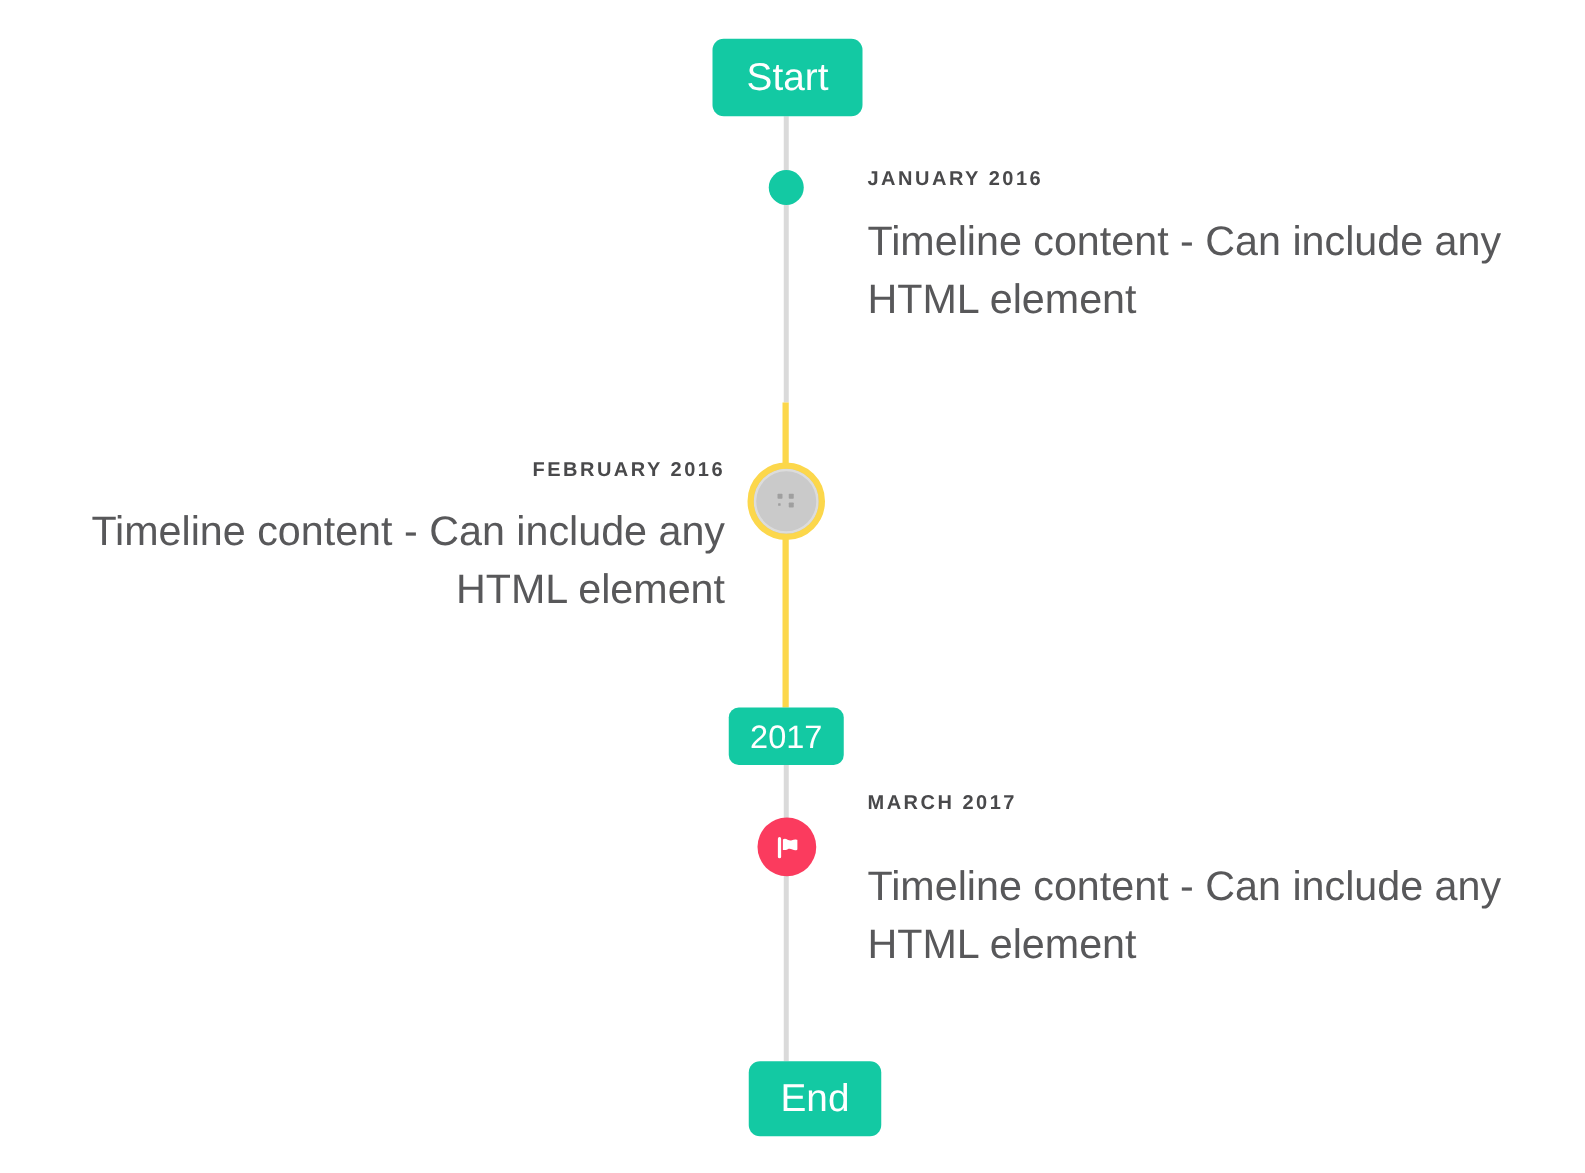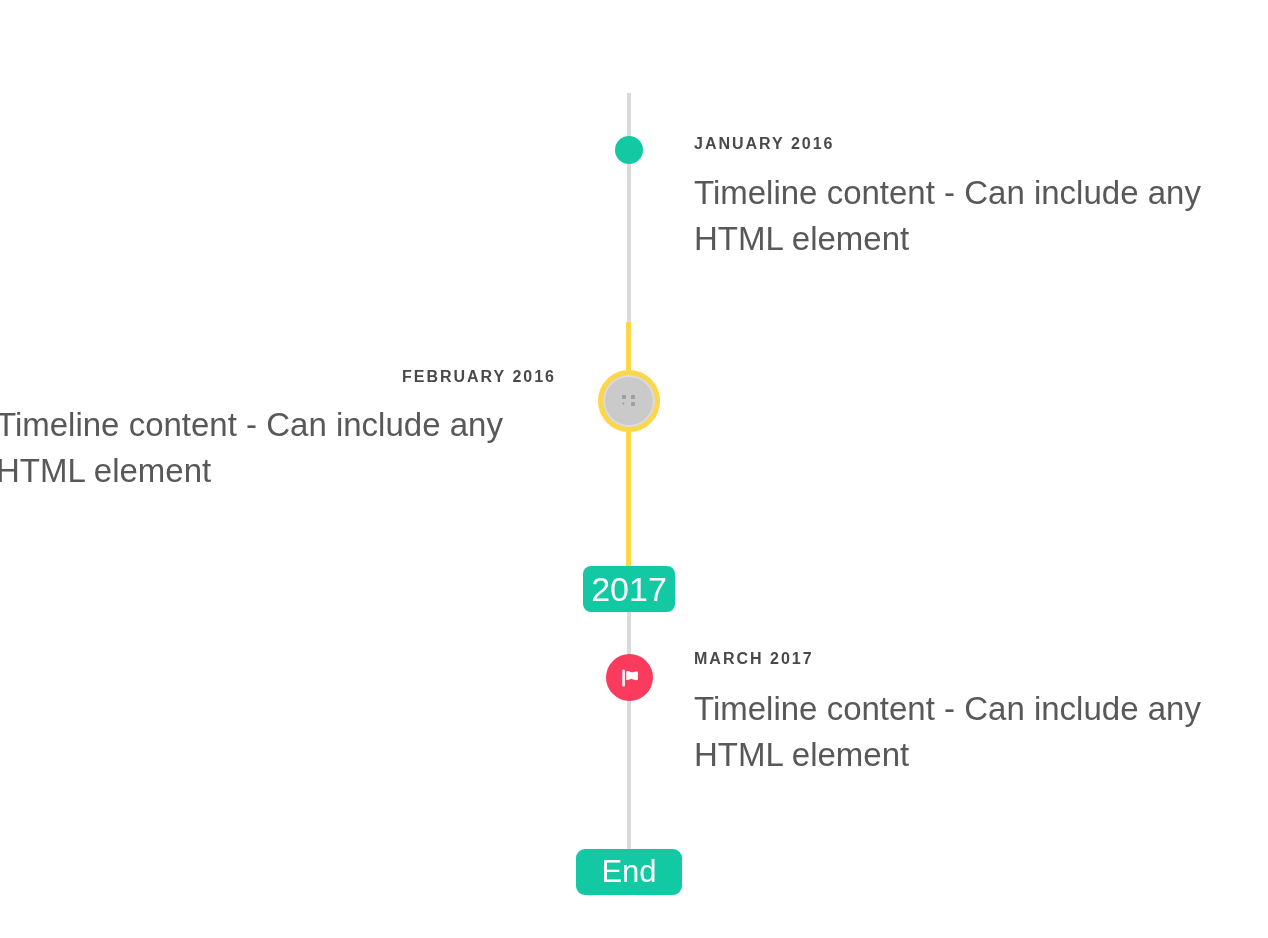--- a/index.html
+++ b/index.html
@@ -21,22 +21,22 @@
   
   .chip {
     position: absolute;
     display: flex; align-items: center; justify-content: center;
     background: var(--teal, #13c9a3);
     color: #ffffff;
     border-radius: 9px;
     user-select: none;
   }
   .chip-start { left: 570px; top: 31px;  width: 120px; height: 62px; font-size: 31px; }
-  .chip-year  { left: 583px; top: 566px; width: 92px;  height: 46px; font-size: 34px; border-radius: 8px; }
-  .chip-end   { left: 576px; top: 849px; width: 106px; height: 46px; font-size: 31px; }
+  .chip-year  { left: 583px; top: 566px; width: 92px;  height: 46px; font-size: 26px; border-radius: 8px; }
+  .chip-end   { left: 599px; top: 849px; width: 106px; height: 60px; font-size: 31px; }
 
   
   .marker { position: absolute; border-radius: 50%; display: flex; align-items: center; justify-content: center; }
   .marker-dot  { left: 615px; top: 136px; width: 28px; height: 28px; background: var(--teal, #13c9a3); }
   .marker-img  {
     left: 598px; top: 370px; width: 62px; height: 62px;
     box-sizing: border-box;
     border: 5px solid var(--yellow, #fcd74b);
     background: var(--image-circle-fill, #cacaca);
     box-shadow: inset 0 0 0 2px rgba(255,255,255,0.35);
@@ -54,40 +54,41 @@
     white-space: nowrap;
   }
   .event-content {
     position: absolute;
     width: 560px;
     font-size: 33px;
     line-height: 46px;
     color: var(--content-text, #58585a);
   }
   .side-right { left: 694px; text-align: left; }
-  .side-left  { right: 712px; }
+  .side-left  { right: 688px; text-align: right; }
 
   .label-jan   { top: 132px; }
   .content-jan { top: 170px; }
   .label-feb   { top: 365px; }
   .content-feb { top: 402px; }
-  .label-mar   { top: 647px; }
+  .label-mar   { top: 631px; }
   .content-mar { top: 686px; }
 
   .icon-svg { display: block; }
 </style>
 </head>
 <body>
 
 <div class="stage">
 
   <div class="tl-line seg-top"></div>
   <div class="tl-line seg-mid"></div>
   <div class="tl-line seg-bottom"></div>
 
+  <div class="chip chip-start">Start</div>
 
   <div class="marker marker-dot"></div>
   <div class="event-label side-right label-jan">JANUARY 2016</div>
   <div class="event-content side-right content-jan">Timeline content - Can include any HTML element</div>
 
   <div class="marker marker-img">
     <svg class="icon-svg" width="20" height="16" viewBox="0 0 20 16" xmlns="http://www.w3.org/2000/svg">
       <g fill="#9f9f9f">
         <rect x="3" y="2" width="4" height="4" rx="0.6"></rect>
         <rect x="12" y="2" width="4" height="4" rx="0.6"></rect>

